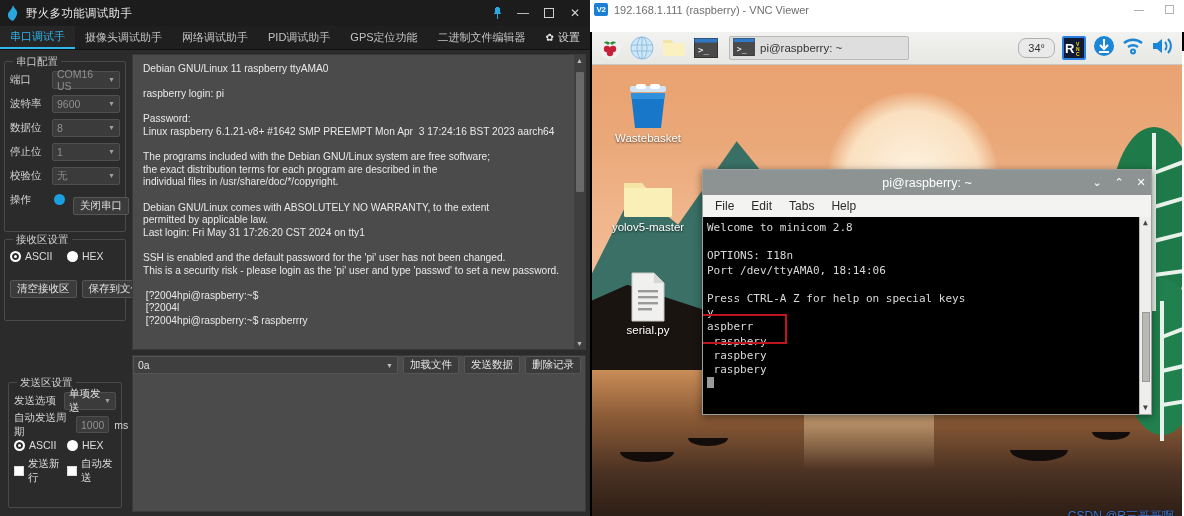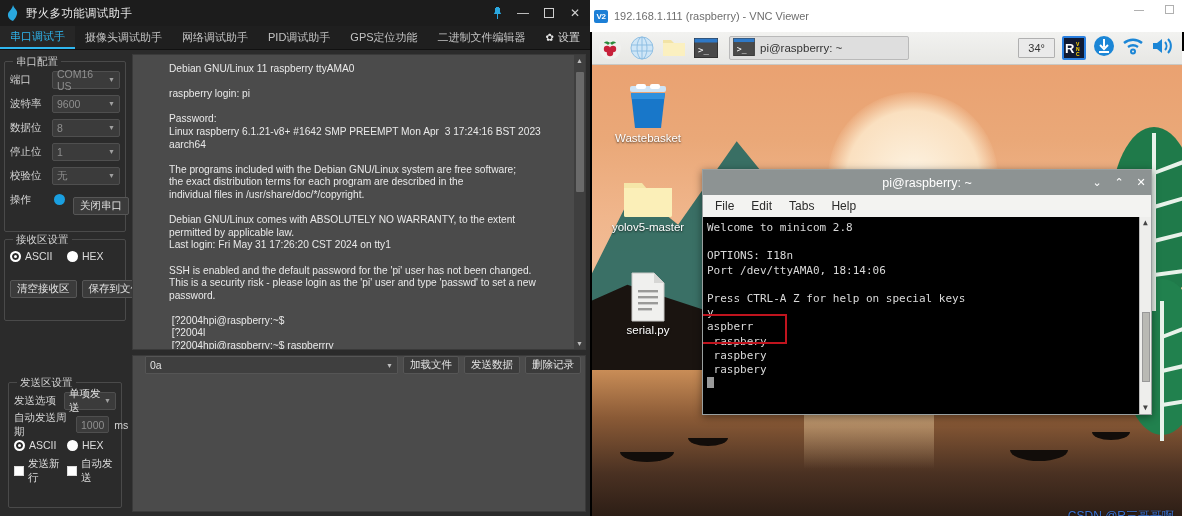--- a/index.html
+++ b/index.html
@@ -89,53 +89,52 @@
     width: 42px; height: 17px; background: #3b3b3b; border: 1px solid #4f4f4f; border-radius: 2px;
     font-size: 10.5px; color: #8f8f8f; display: flex; align-items: center; padding: 0 4px;
   }
   .unit { font-size: 10.5px; color: #d4d4d4; margin-left: 5px; }
 
   
   .panes { flex: 1; display: flex; flex-direction: column; padding: 4px 4px 4px 2px; gap: 5px; }
   .recv-pane {
     flex: 0 0 296px; background: #4b4b4b; border: 1px solid #3a3a3a; position: relative;
     overflow: hidden;
-    padding-left: 26px;
   }
   .recv-text {
     padding: 8px 10px; font-size: 10.2px; line-height: 12.6px; color: #e9e9e9;
     white-space: pre-wrap; font-family: "Liberation Sans", "DejaVu Sans", sans-serif;
   }
   .vscroll {
     position: absolute; right: 0; top: 0; width: 11px; height: 100%;
     background: #3f3f3f; display: flex; flex-direction: column; align-items: center;
   }
   .vscroll .arw { font-size: 7px; color: #bdbdbd; height: 11px; line-height: 11px; }
   .vscroll .thumb { width: 8px; background: #6a6a6a; border-radius: 1px; }
   .send-pane {
     flex: 1; background: #4b4b4b; border: 1px solid #3a3a3a; position: relative;
     display: flex; flex-direction: column;
   }
   .send-text { padding: 8px 10px; font-size: 10.2px; color: #e9e9e9; flex: 1; }
   .send-bottom {
-    height: 22px; display: flex; align-items: center; gap: 5px; padding: 0 4px 4px 12px;
+    height: 22px; display: flex; align-items: center; gap: 5px; padding: 0 4px 4px 0;
   }
   .combo {
     flex: 1; height: 18px; background: #3f3f3f; border: 1px solid #555; border-radius: 1px;
     display: flex; align-items: center; padding: 0 4px; font-size: 10.5px; color: #e0e0e0;
   }
   .combo .caret { margin-left: auto; font-size: 7px; color: #bdbdbd; }
 
   
   #app-right {
     position: absolute; left: 590px; top: 0; width: 594px; height: 516px;
     background: #000; overflow: hidden;
   }
   .vnc-title {
-    height: 19px; background: #ffffff; display: flex; align-items: center; padding: 16px 4px;
+    height: 19px; background: #ffffff; display: flex; align-items: flex-end; padding: 16px 4px;
     position: relative;
   }
   .vnc-logo {
     width: 14px; height: 13px; background: #1c7fd6; color: #fff; font-size: 8px; font-weight: bold;
     display: flex; align-items: center; justify-content: center; border-radius: 2px; margin-right: 6px;
     flex: 0 0 14px; letter-spacing: -0.5px;
   }
   .vnc-title-text { font-size: 11px; color: #6e6e6e; }
   .vnc-wbtns { position: absolute; right: 0; top: 0; height: 19px; display: flex; }
   .vnc-wbtn { width: 30px; display: flex; align-items: center; justify-content: center; color: #9a9a9a; font-size: 10px; }
@@ -202,21 +201,21 @@
   }
   .tb-ico { width: 26px; height: 26px; display: flex; align-items: center; justify-content: center; flex: 0 0 26px; }
   .tb-win {
     height: 24px; background: #dedede; border: 1px solid #b9b9b9; border-radius: 2px;
     display: flex; align-items: center; gap: 5px; padding: 0 8px 0 3px; margin-left: 4px;
     font-size: 11.5px; color: #333; min-width: 180px;
   }
   .tb-right { margin-left: auto; display: flex; align-items: center; gap: 7px; padding-right: 4px; }
   .tb-temp {
     background: #eaeaea; border: 1px solid #b0b0b0; font-size: 11px; color: #333;
-    padding: 3px 9px; border-radius: 1px;
+    padding: 3px 9px; border-radius: 8px;
   }
   .tb-vnc {
     width: 24px; height: 24px; background: #1c1c2e; border: 2px solid #2a7fe0; border-radius: 2px;
     display: flex; align-items: center; justify-content: center; color: #fff; font-size: 13px; font-weight: bold;
   }
 
   
   .term-win {
     position: absolute; left: 110px; top: 137px; width: 450px; height: 246px;
     background: #f3f3f1; border: 1px solid #9aa0a0; box-shadow: 0 2px 8px rgba(0,0,0,.45);

